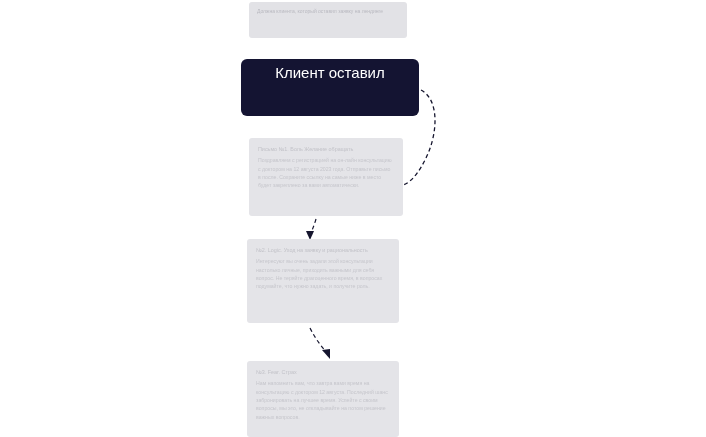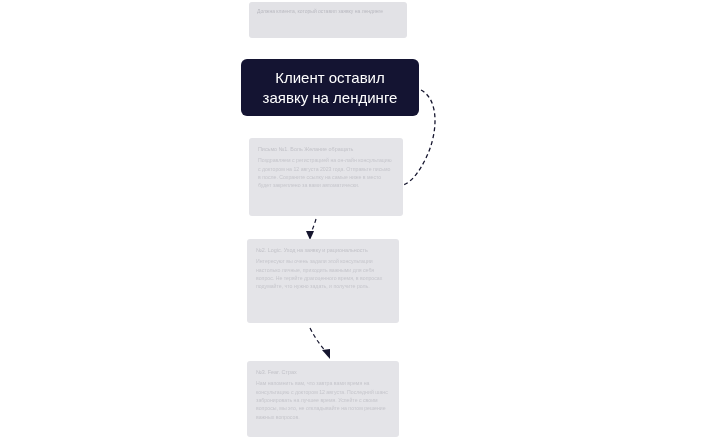--- a/index.html
+++ b/index.html
@@ -48,21 +48,20 @@
 
   
   .node-main {
     left: 241px;
     top: 59px;
     width: 178px;
     height: 57px;
     background: #141432;
     border-radius: 6px;
     display: flex;
-    align-items: center;
     justify-content: center;
     text-align: center;
     color: #ffffff;
     font-size: 15px;
     line-height: 1.3;
     font-weight: 400;
     padding: 4px 10px;
   }
 
   
@@ -121,21 +120,20 @@
     <polygon points="322,350 330,359 330,349" fill="#15152e"></polygon>
   </svg>
 
   <div class="node note-top">
     <span>Должна клиента, который оставил заявку на лендинге</span>
   </div>
 
   <div class="node node-main">
     <div>
       <div>Клиент оставил</div>
-      <div>заявку на лендинге</div>
     </div>
   </div>
 
   <div class="node block block-1">
     <p class="b-title">Письмо №1. Боль Желание обращать</p>
     <p class="b-body">Поздравляем с регистрацией на он-лайн консультацию с доктором на 12 августа 2023 года. Отправьте письмо в после. Сохраните ссылку на самые ниже в место будет закреплено за вами автоматически.</p>
   </div>
 
   <div class="node block block-2">
     <p class="b-title">№2. Logic. Уход на заявку и рациональность</p>

